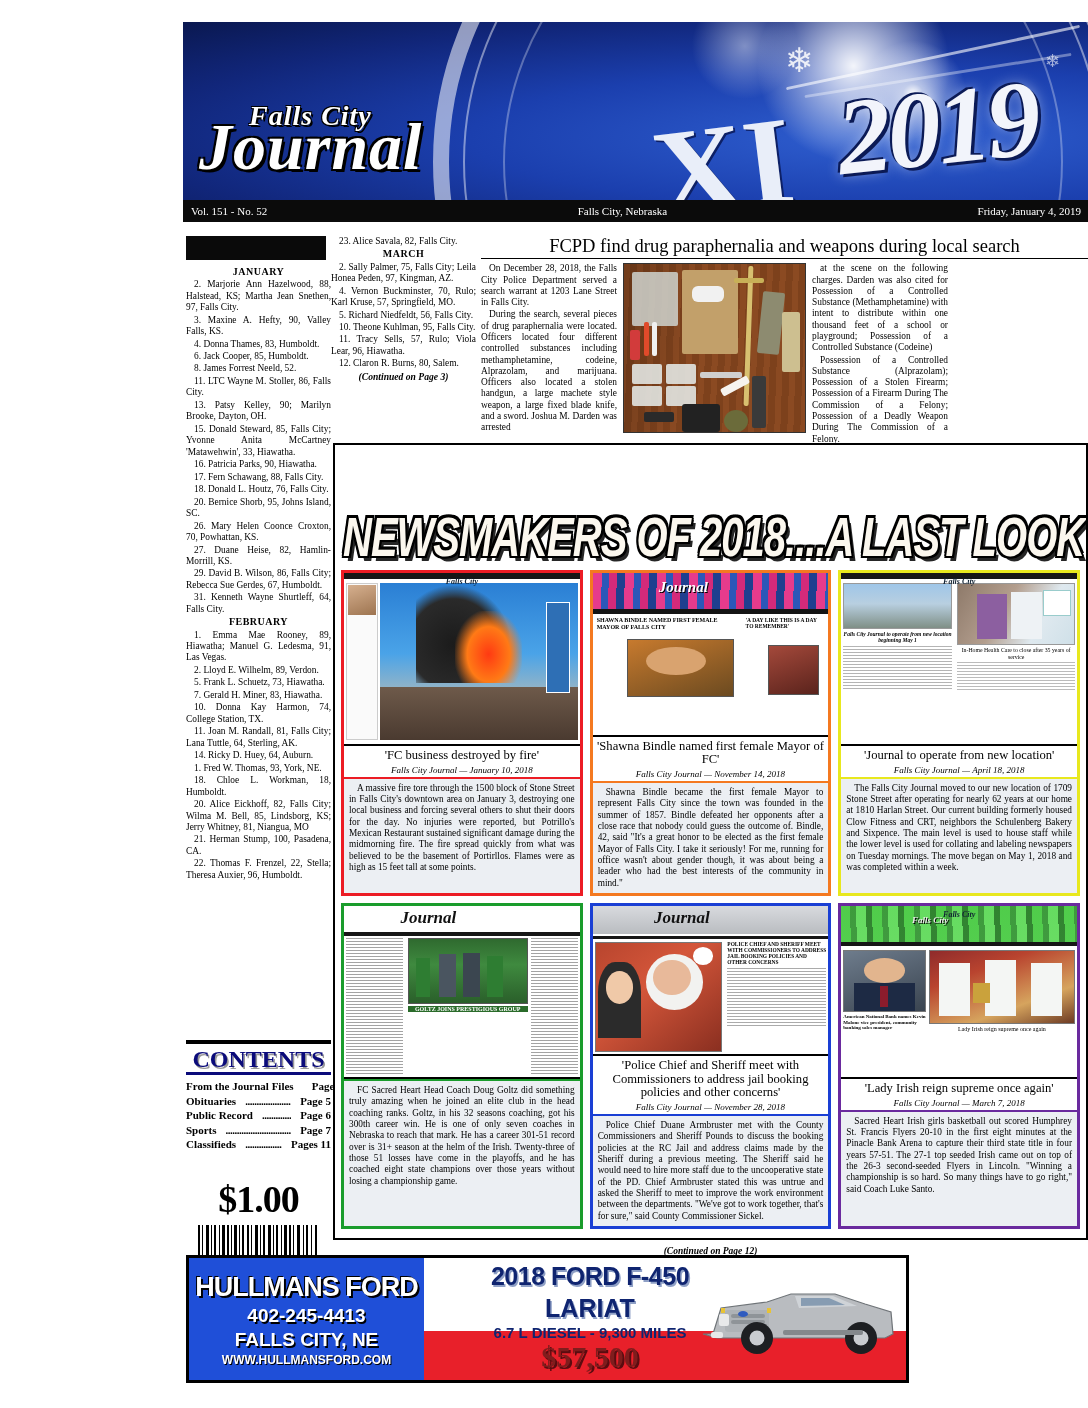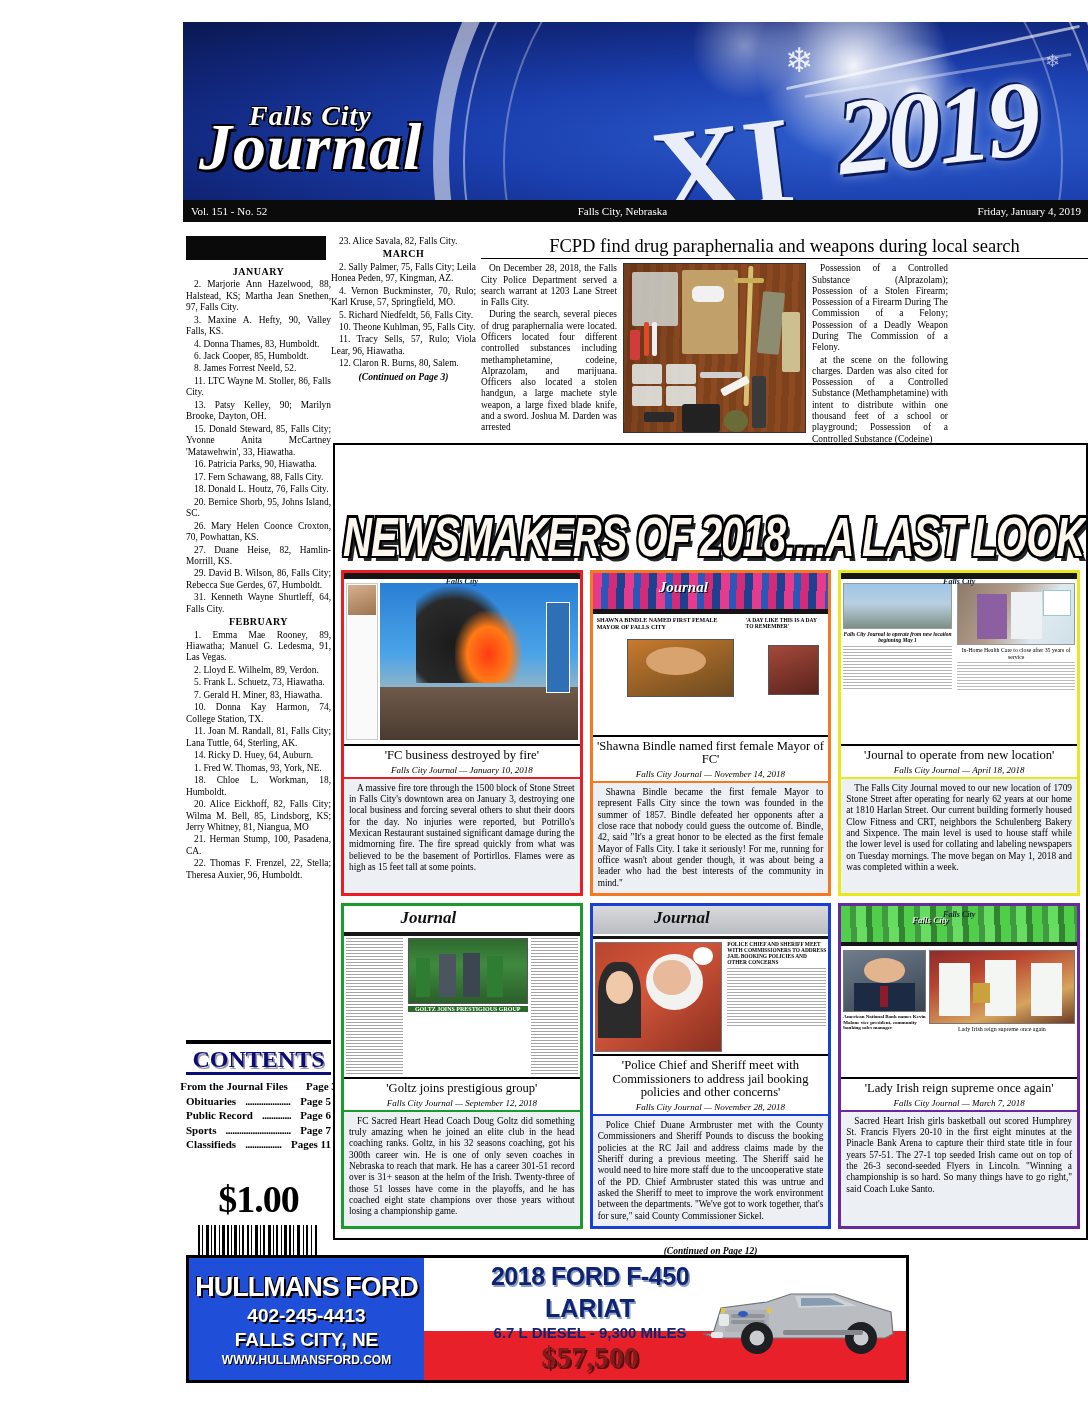--- a/index.html
+++ b/index.html
@@ -93,21 +93,21 @@
 
   
   .contents-wrap { position:absolute; left:186px; top:1040px; width:145px; }
   .rule-thick { height:4px; background:#000; margin-bottom:3px; }
   .contents-title {
     text-align:center; font-weight:bold; font-size:24px; letter-spacing:0px;
     color:#0b0b7a; text-shadow:1.5px 1.5px 0 #9a9a9a;
     border-bottom:3px solid #0b0b7a; padding-bottom:0px; line-height:1.05;
   }
   .contents-list { margin-top:4px; font-size:11px; font-weight:bold; line-height:1.32; }
-  .contents-row { display:flex; justify-content:center; white-space:nowrap;gap:8px; }
+  .contents-row { display:flex; justify-content:space-between; white-space:nowrap;gap:8px; }
   .dots { flex:1; overflow:hidden; margin:0 1px; letter-spacing:-0.5px; }
   .price { text-align:center; font-size:38px; font-weight:bold; margin-top:25px;
            font-family:"Liberation Serif", serif; letter-spacing:-1px; }
   .barcode { margin:4px auto 0; width:125px; height:46px; display:block; }
   .barnums { text-align:center; font-size:8px; letter-spacing:2px; margin-top:-1px; }
   .copyright { text-align:left; font-size:8.5px; margin-top:6px; }
 
   
   .fcpd { position:absolute; left:481px; top:236px; width:607px; }
   .fcpd-head {
@@ -369,22 +369,22 @@
         <div class="pp" style="left:8px;top:122px;width:30px;height:20px;background:#e2e6e2;opacity:.9;"></div>
         <div class="pp" style="left:42px;top:122px;width:30px;height:20px;background:#e2e6e2;opacity:.9;"></div>
         <div class="pp" style="left:76px;top:108px;width:42px;height:6px;background:#cfcfcf;"></div>
         <div class="pp" style="left:20px;top:148px;width:30px;height:10px;background:#2a2a2a;"></div>
         <div class="pp" style="left:58px;top:140px;width:38px;height:28px;background:#222;border-radius:3px;"></div>
         <div class="pp" style="left:100px;top:146px;width:24px;height:22px;background:#6b6b3a;border-radius:50%;"></div>
         <div class="pp" style="left:96px;top:118px;width:30px;height:8px;background:#f6f3ee;transform:rotate(-28deg);"></div>
         <div class="pp" style="left:128px;top:112px;width:14px;height:52px;background:#3a3a3a;"></div>
       </div>
       <div class="fcpd-col">
+        <p>at the scene on the following charges. Darden was also cited for Possession of a Controlled Substance (Methamphetamine) with intent to distribute within one thousand feet of a school or playground; Possession of a Controlled Substance (Codeine)</p>
         <p>Possession of a Controlled Substance (Alprazolam); Possession of a Stolen Firearm; Possession of a Firearm During The Commission of a Felony; Possession of a Deadly Weapon During The Commission of a Felony.</p>
-        <p>at the scene on the following charges. Darden was also cited for Possession of a Controlled Substance (Methamphetamine) with intent to distribute within one thousand feet of a school or playground; Possession of a Controlled Substance (Codeine)</p>
       </div>
     </div>
   </div>
 
   <div class="nm-panel">
     <div class="nm-banner">
       <div class="nm-banner-title">NEWSMAKERS OF 2018....A LAST LOOK</div>
     </div>
     <div class="nm-grid" id="nm-grid">
         <div class="nm-card" style="border-color: rgb(236, 28, 36);">
@@ -470,24 +470,20 @@
        <div style="position:absolute;left:2px;top:32px;width:24%;bottom:2px;background:repeating-linear-gradient(180deg,#666 0 1px,#fff 1px 3px);opacity:.6;"></div>
        <div style="position:absolute;right:2px;top:32px;width:20%;bottom:2px;background:repeating-linear-gradient(180deg,#666 0 1px,#fff 1px 3px);opacity:.6;"></div>
        <div style="position:absolute;left:27%;top:32px;width:51%;height:66px;background:linear-gradient(180deg,#2f6a2f 0%,#3f8a3f 40%,#2a5f2a 100%);border:1px solid #555;overflow:hidden;">
          <div style="position:absolute;left:6%;top:30%;width:12%;height:60%;background:#2e7d32;"></div>
          <div style="position:absolute;left:26%;top:24%;width:14%;height:66%;background:#4a5560;"></div>
          <div style="position:absolute;left:46%;top:22%;width:14%;height:68%;background:#3b4650;"></div>
          <div style="position:absolute;left:66%;top:26%;width:14%;height:64%;background:#2e7d32;"></div>
        </div>
        <div style="position:absolute;left:27%;top:100px;width:51%;font-size:6px;font-weight:bold;font-variant:small-caps;color:#fff;background:#2a6b2a;text-align:center;">GOLTZ JOINS PRESTIGIOUS GROUP</div>
      </div>
-          </div>
-          <div class="nm-caption">
-            <div class="nm-title">'Goltz joins prestigious group'</div>
-            <div class="nm-src">Falls City Journal — September 12, 2018</div>
           </div>
           <div class="nm-body" style="border-top-color: rgb(26, 156, 44);">
             <p>FC Sacred Heart Head Coach Doug Goltz did something truly amazing when he joined an elite club in the head coaching ranks. Goltz, in his 32 seasons coaching, got his 300th career win. He is one of only seven coaches in Nebraska to reach that mark. He has a career 301-51 record over is 31+ season at the helm of the Irish. Twenty-three of those 51 losses have come in the playoffs, and he has coached eight state champions over those years without losing a championship game.</p>
           </div>
         </div>
         <div class="nm-card" style="border-color: rgb(26, 63, 212);">
           <div class="nm-thumb">
             <div style="position:absolute;inset:0;background:#fff;">
        <div style="position:absolute;left:0;right:0;top:0;height:28px;background:linear-gradient(180deg,#d8dade,#b9bcc0);"></div>
        <div style="position:absolute;left:26%;top:2px;font-family:'Liberation Serif',serif;font-weight:bold;font-style:italic;font-size:17px;color:#111;">Journal</div>

